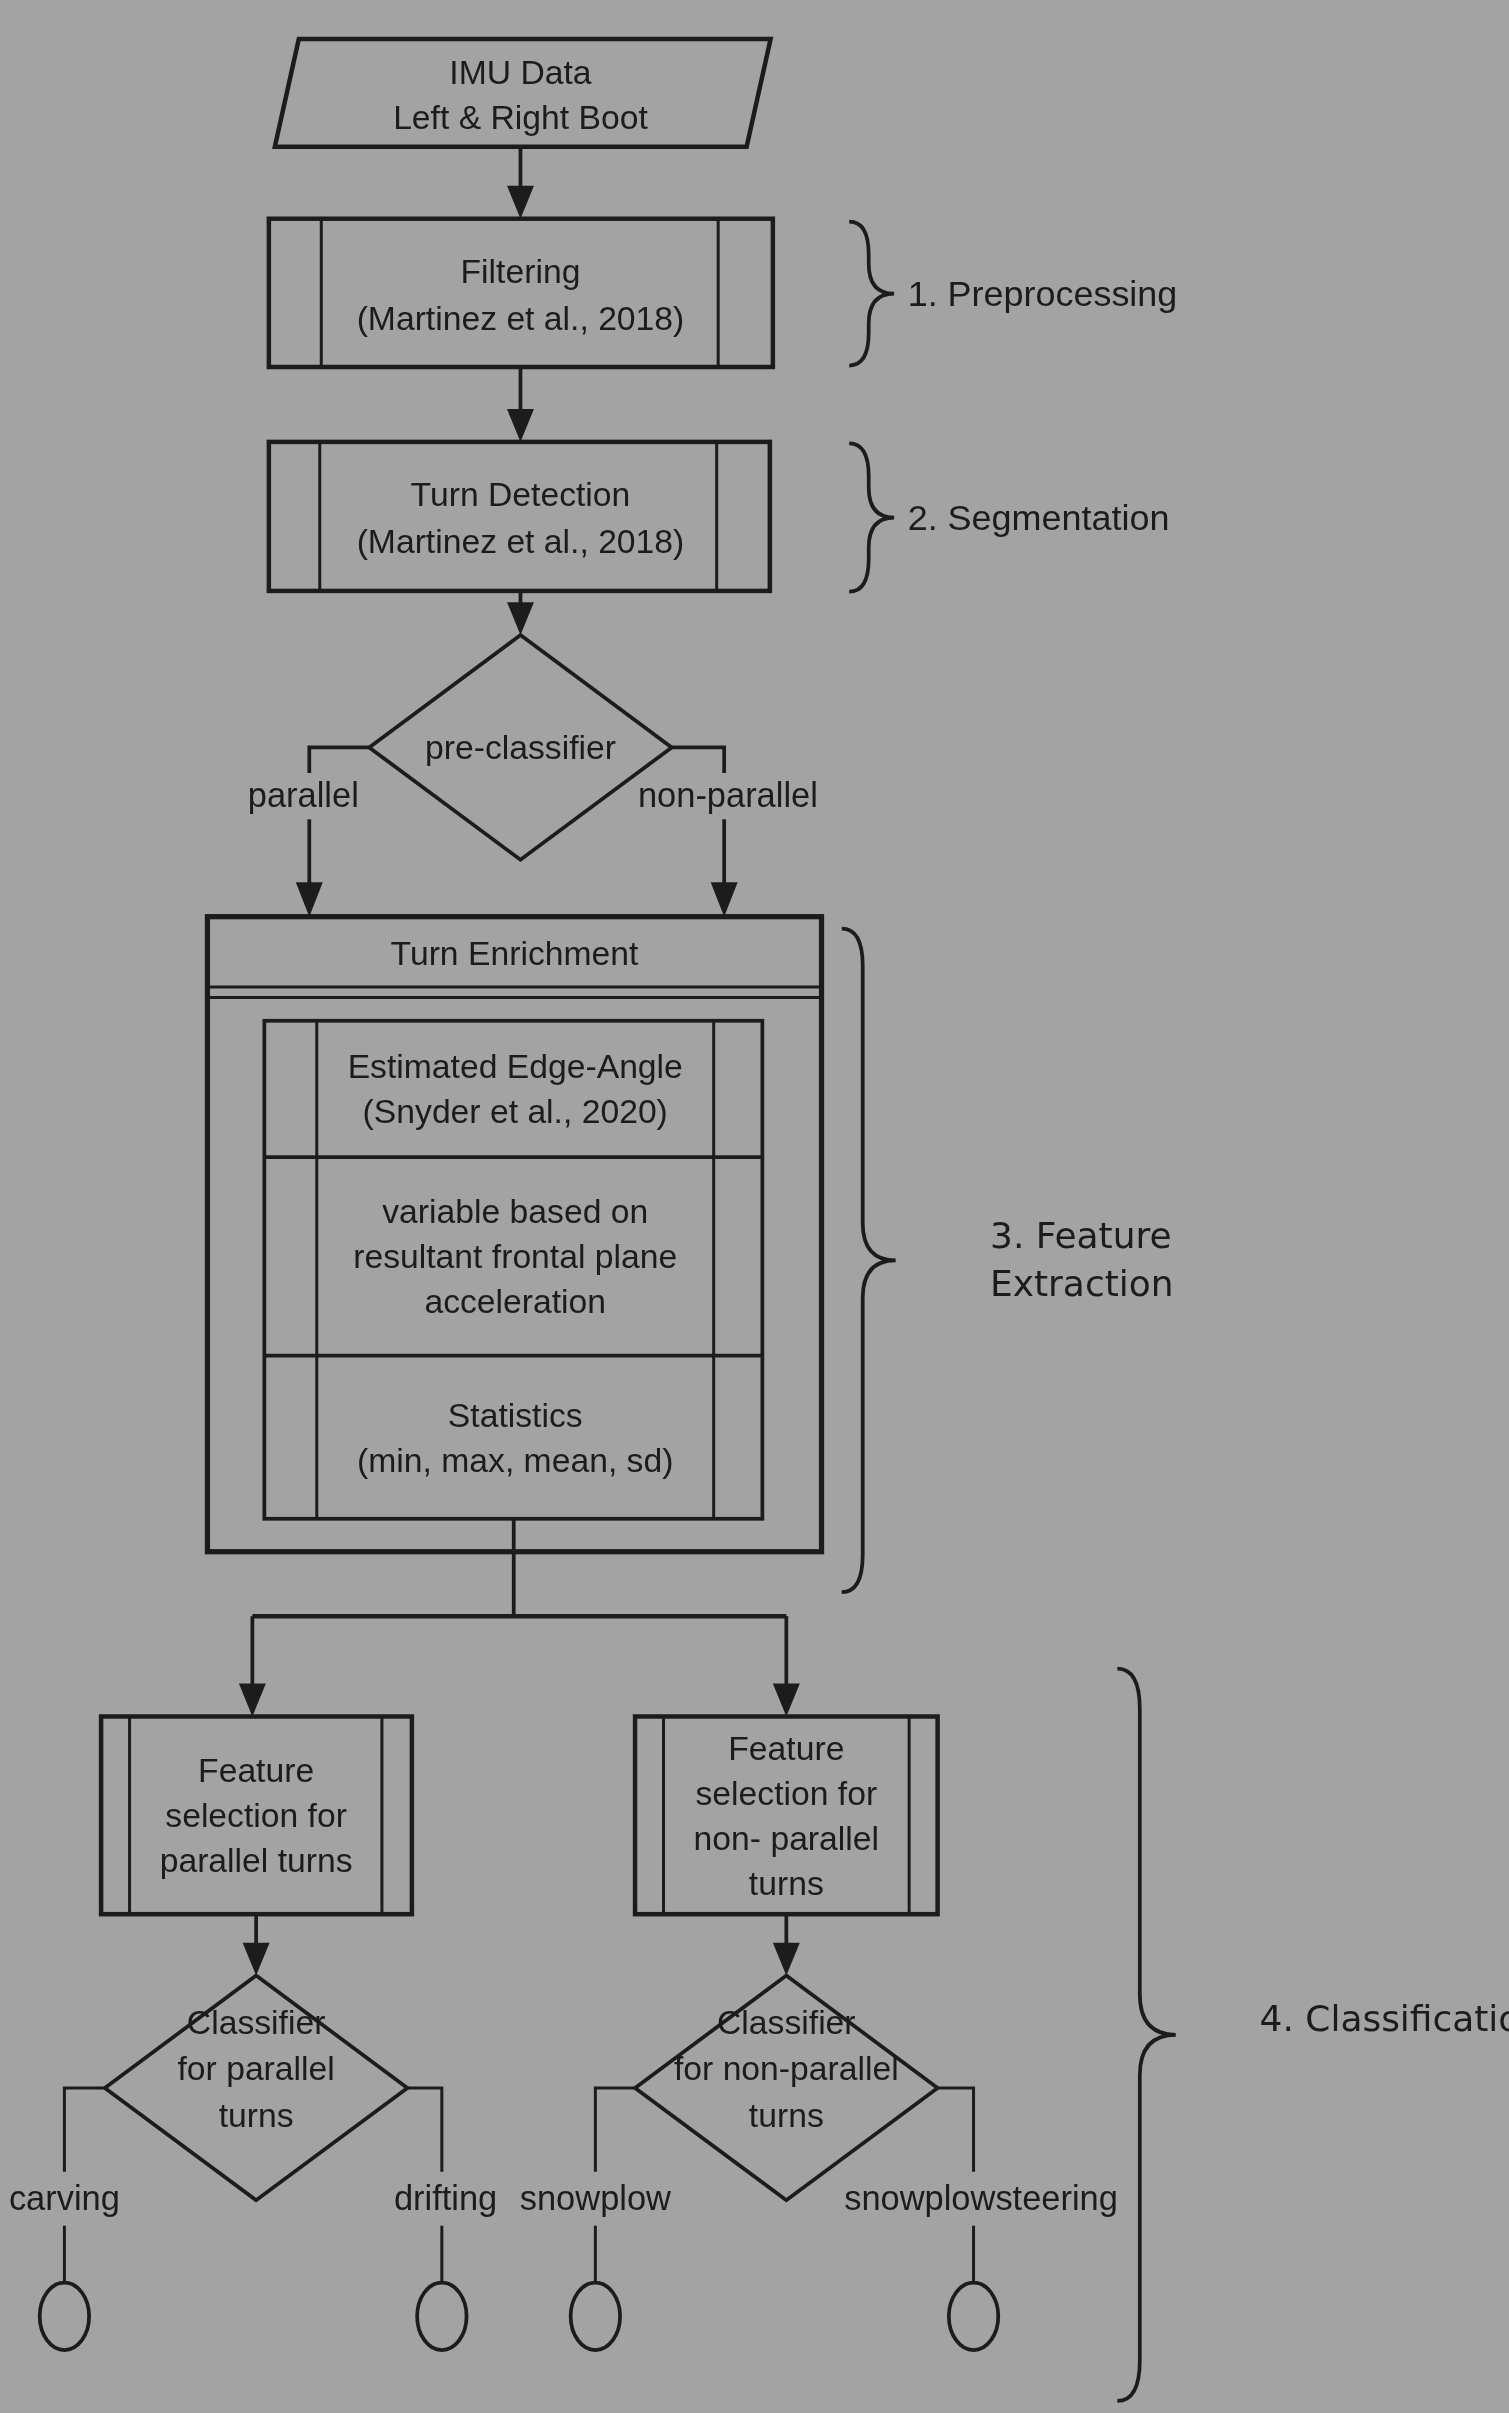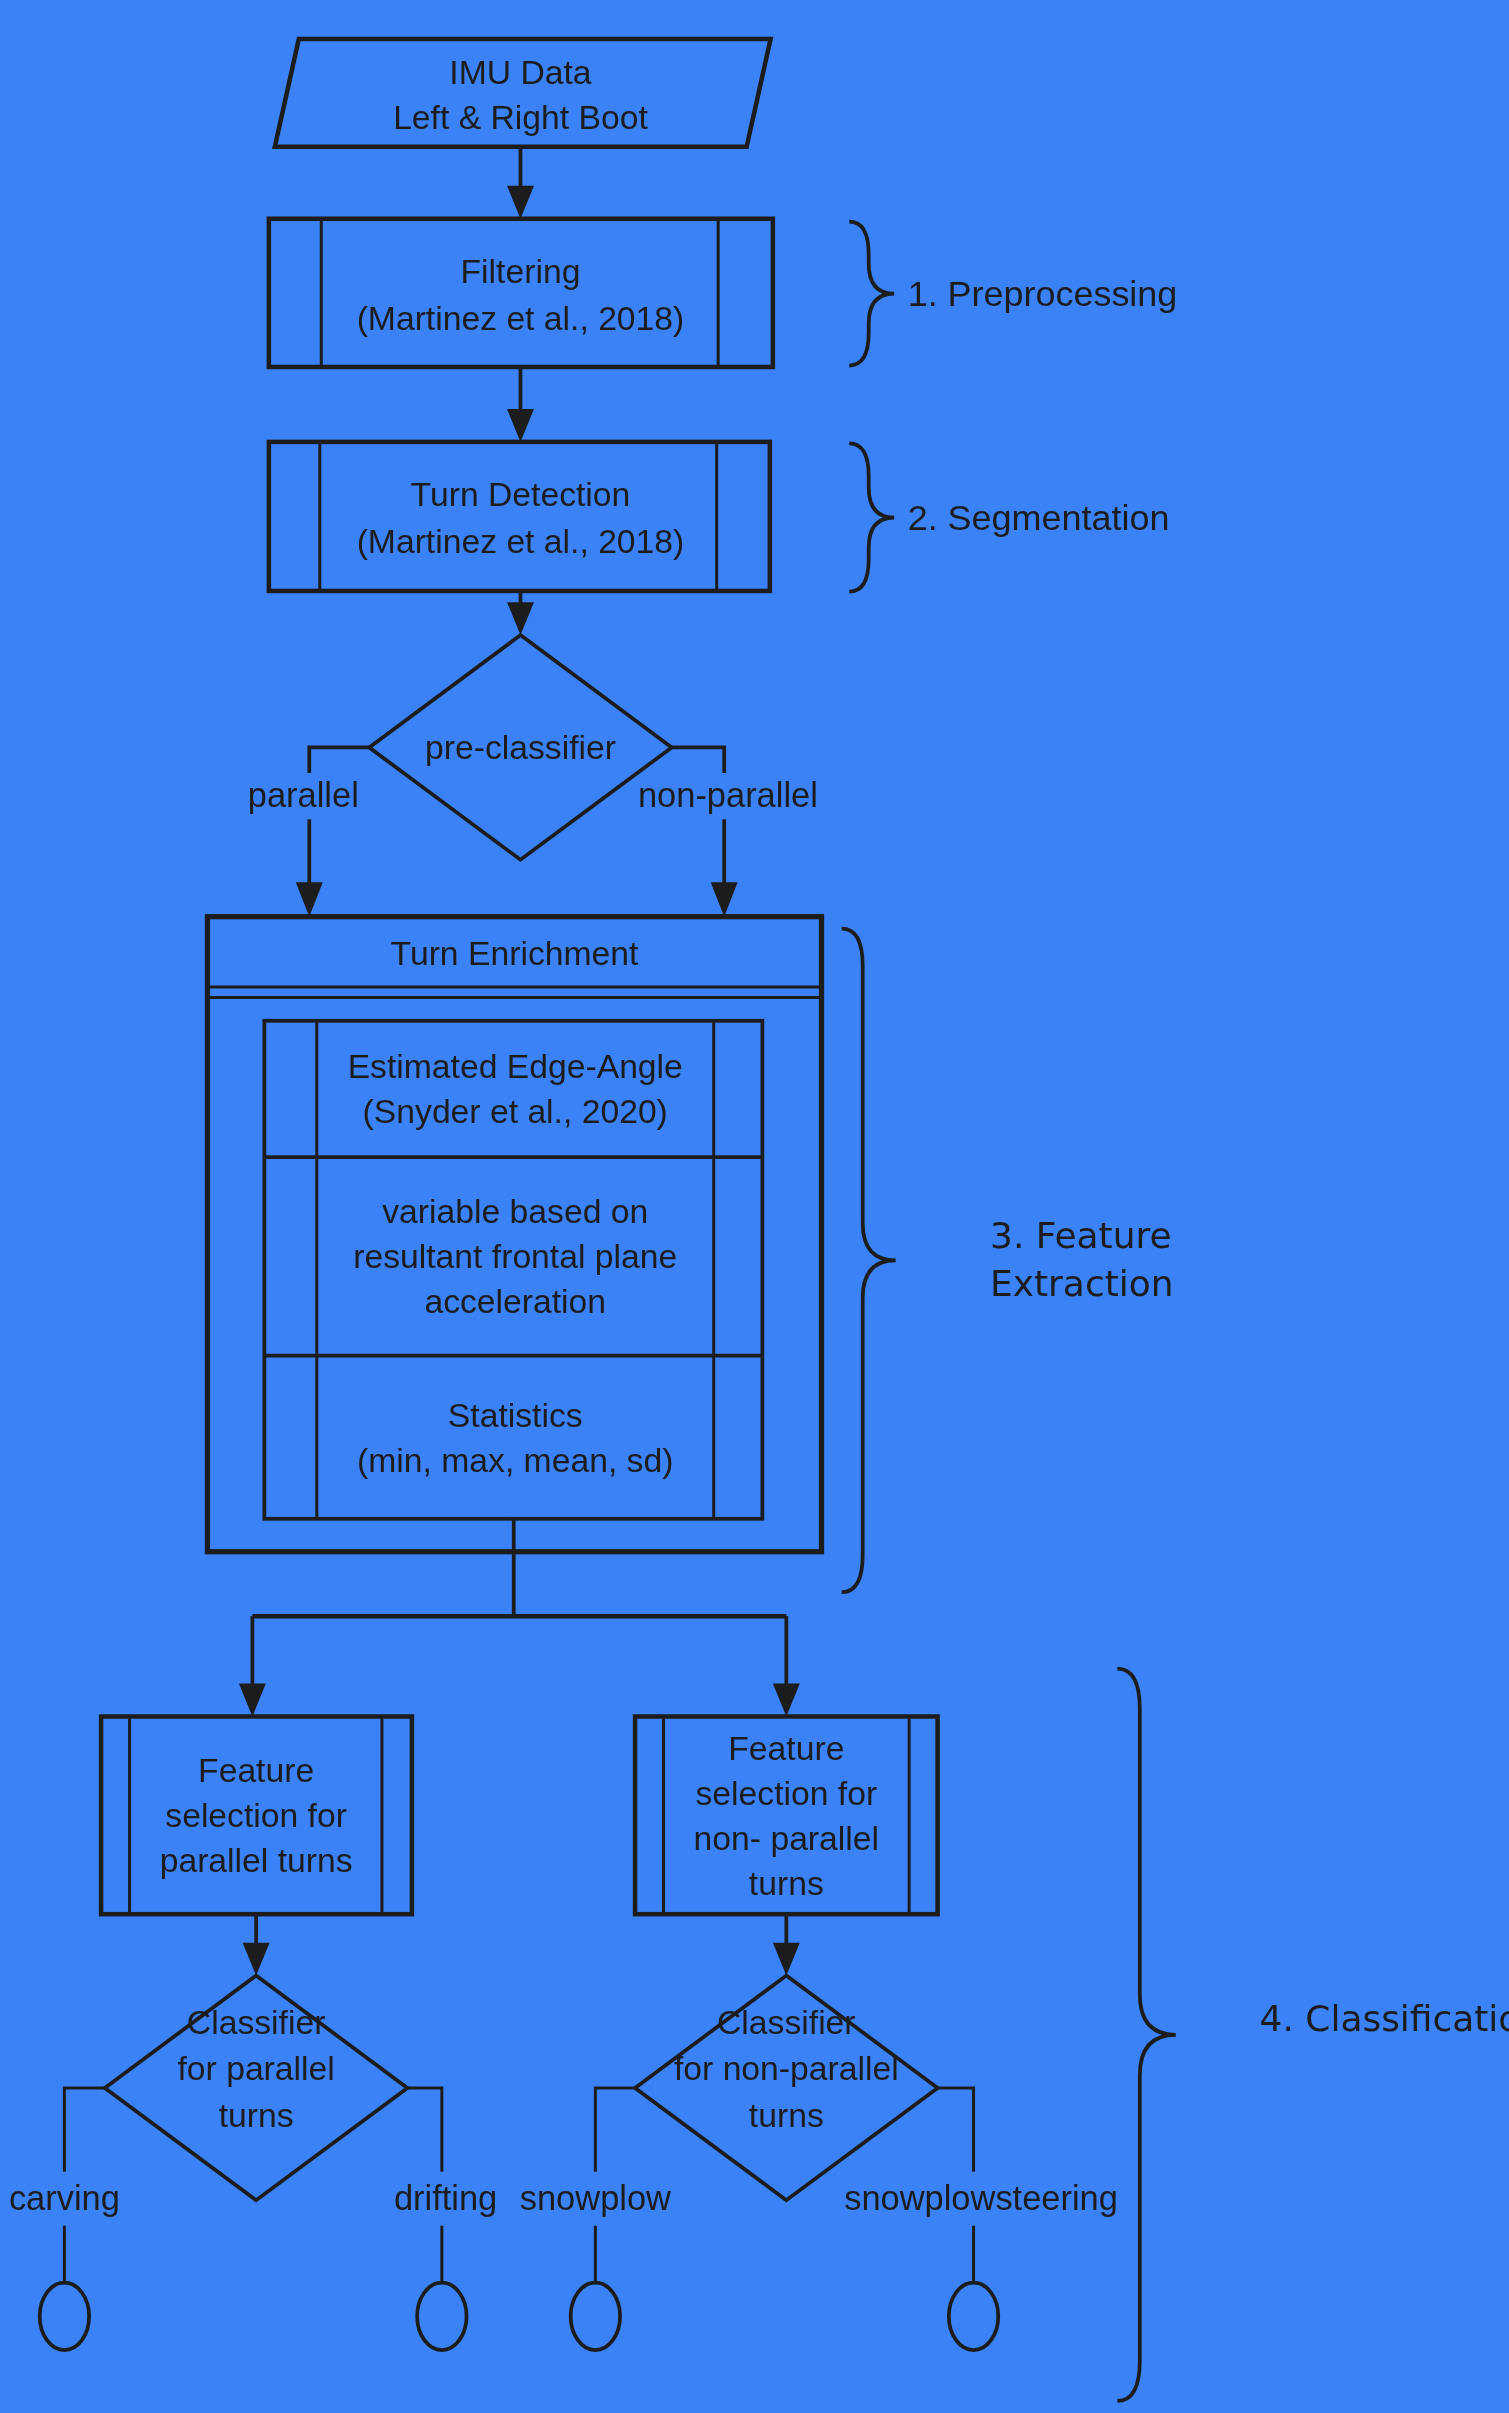--- a/index.html
+++ b/index.html
@@ -1,16 +1,16 @@
 <!DOCTYPE html>
 <html style="font-size:12px"><head>
 <meta charset="utf-8">
 <style>
   html,body{margin:0;padding:0;background:#ffffff;}
-  .canvas{position:relative;width:1509px;height:2413px;background:#3b82f6;font-family:"Liberation Sans",sans-serif;}
+  .canvas{position:relative;width:1509px;height:2413px;background:#a3a3a3;font-family:"Liberation Sans",sans-serif;}
   svg{display:block;}
   text{fill:#1c1c1c;}
   .node-text{font-size:45px;font-family:"Liberation Sans",sans-serif;}
   .out-text{font-size:46px;font-family:"Liberation Sans",sans-serif;}
   .stage-text{font-size:48px;font-family:"Liberation Sans",sans-serif;}
   .stage-text-alt{font-size:48px;font-family:"DejaVu Sans",sans-serif;}
   .mid{text-anchor:middle;}
   .start{text-anchor:start;}
 </style>
 </head>

